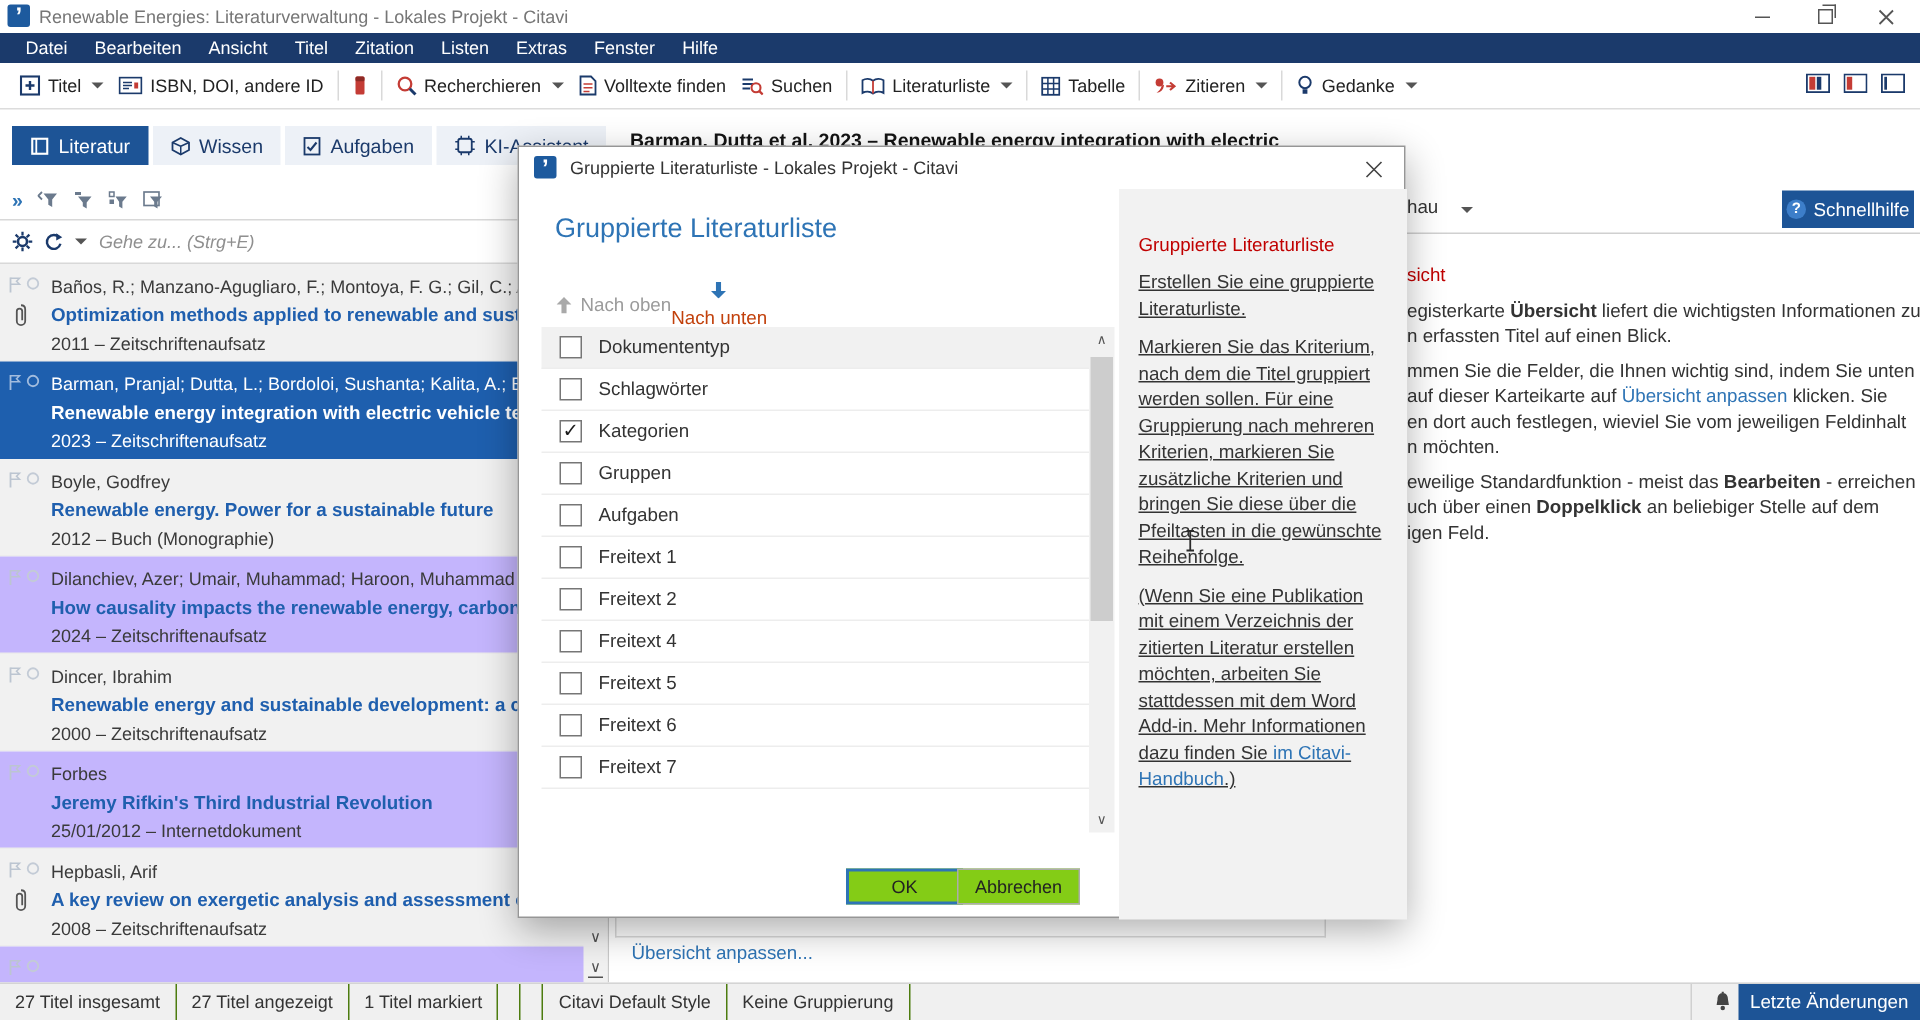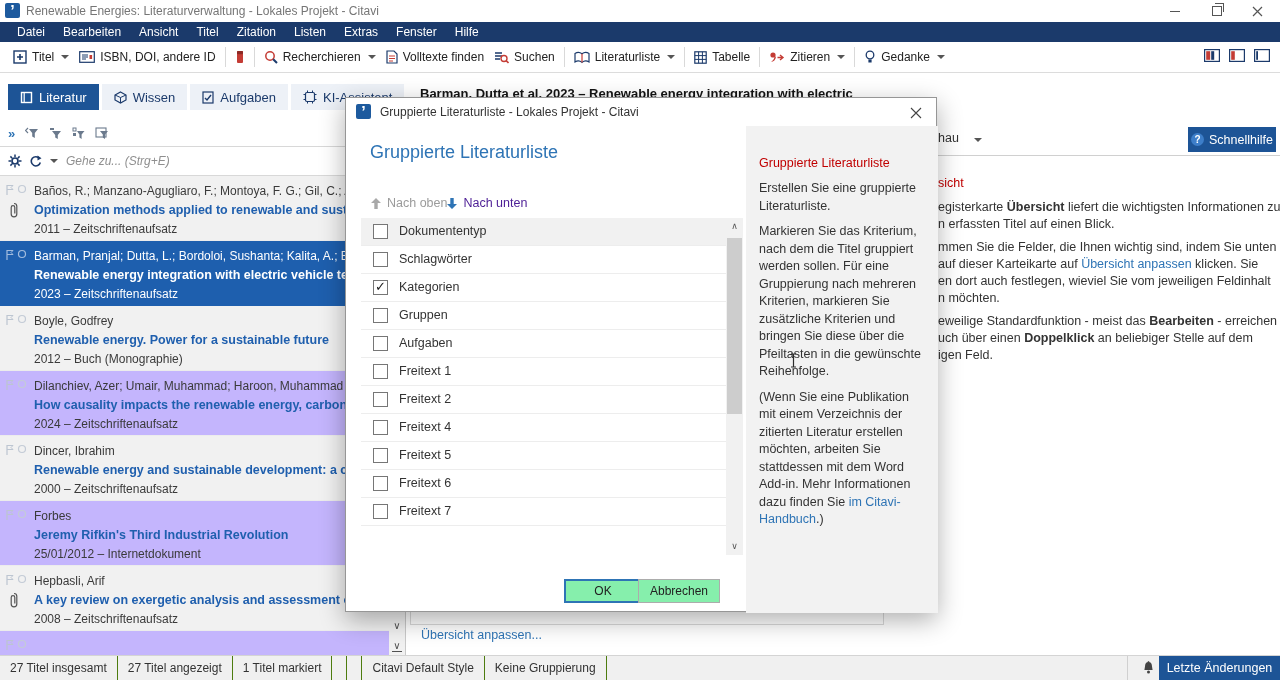--- a/index.html
+++ b/index.html
@@ -88,40 +88,40 @@
   
   .dialog{position:absolute;left:345px;top:97px;width:592px;height:515px;background:#fff;border:1px solid #969696;box-sizing:border-box;box-shadow:0 8px 24px rgba(0,0,0,.32);z-index:10;}
   .dlg-titlebar{position:absolute;left:0;top:0;right:0;height:28px;background:#fff;}
   .dlg-titlebar .citavi-badge{left:10px;top:6px;}
   .dlg-title{position:absolute;left:34px;top:0;line-height:28px;font-size:12px;color:#333;white-space:nowrap;}
   .dlg-close{position:absolute;right:10px;top:5px;width:20px;height:20px;display:flex;align-items:center;justify-content:center;}
   .dlg-heading{position:absolute;left:24px;top:44px;font-size:18px;color:#2e74b5;}
   .moverow{position:absolute;left:25px;top:96px;height:18px;display:flex;align-items:center;font-size:12.5px;}
   .movebtn{display:flex;align-items:center;gap:6px;}
   .movebtn.disabled{color:#9b9b9b;}
-  .movebtn.enabled{color:#4c1d95;}
+  .movebtn.enabled{color:#c2410c;flex-direction:column;}
   .critlist{position:absolute;left:15px;top:120px;width:365px;height:337px;}
   .crit{position:relative;height:28px;border-bottom:1px solid #ededed;box-sizing:border-box;}
   .crit--hl{background:#f1f1f1;}
   .cb{position:absolute;left:12px;top:6px;width:15px;height:15px;background:#fff;border:1px solid #767676;box-sizing:border-box;}
   .cb .mark{display:none;}
   .cb.checked .mark{display:block;font-size:13px;font-weight:700;color:#1a1a1a;line-height:12px;margin-left:1px;}
   .cb .mark::before{content:"\2713";}
   .crit .lbl{position:absolute;left:38px;top:0;line-height:27px;font-size:12.5px;color:#333;white-space:nowrap;}
   .critscroll{position:absolute;right:-17px;top:0;width:17px;height:337px;background:#f1f1f1;}
   .cs-up,.cs-down{position:absolute;left:0;width:17px;height:17px;text-align:center;color:#555;font-size:9px;line-height:17px;}
   .cs-up{top:0;}.cs-up::before{content:"\2227";}
   .cs-down{bottom:0;}.cs-down::before{content:"\2228";}
   .cs-thumb{position:absolute;left:1px;top:20px;width:15px;height:176px;background:#cdcdcd;}
-  .dlg-btn{position:absolute;top:481px;height:24px;box-sizing:border-box;font-size:12px;color:#222;text-align:center;line-height:21px;background:#86efac;}
+  .dlg-btn{position:absolute;top:481px;height:24px;box-sizing:border-box;font-size:12px;color:#222;text-align:center;line-height:21px;background:#84cc16;}
   .btn-ok{left:218px;width:78px;border:2px solid #2e74b5;}
   .btn-cancel{left:292px;width:82px;border:1px solid #acacac;line-height:22px;}
   .dlg-help{position:absolute;left:400px;top:28px;width:192px;height:487px;background:#f2f2f2;box-sizing:border-box;padding:30px 10px 0 13px;}
   .dh-heading{color:#c00000;font-size:12.5px;margin:0 0 10px 0;}
-  .dlg-help p{margin:0 16px 8px 0;font-size:12.5px;line-height:17.5px;color:#333;width:168px;}
+  .dlg-help p{margin:0 16px 8px 0;font-size:12.5px;line-height:17.5px;color:#333;width:168px;text-decoration:underline;}
   .dlg-help .link{color:#2e74b5;}
   .ibeam{position:absolute;left:443px;top:255px;z-index:11;}
 </style>
 </head>
 <body>
 
 <div id="screen">
 
   <div class="titlebar">
     <div class="citavi-badge"></div>

